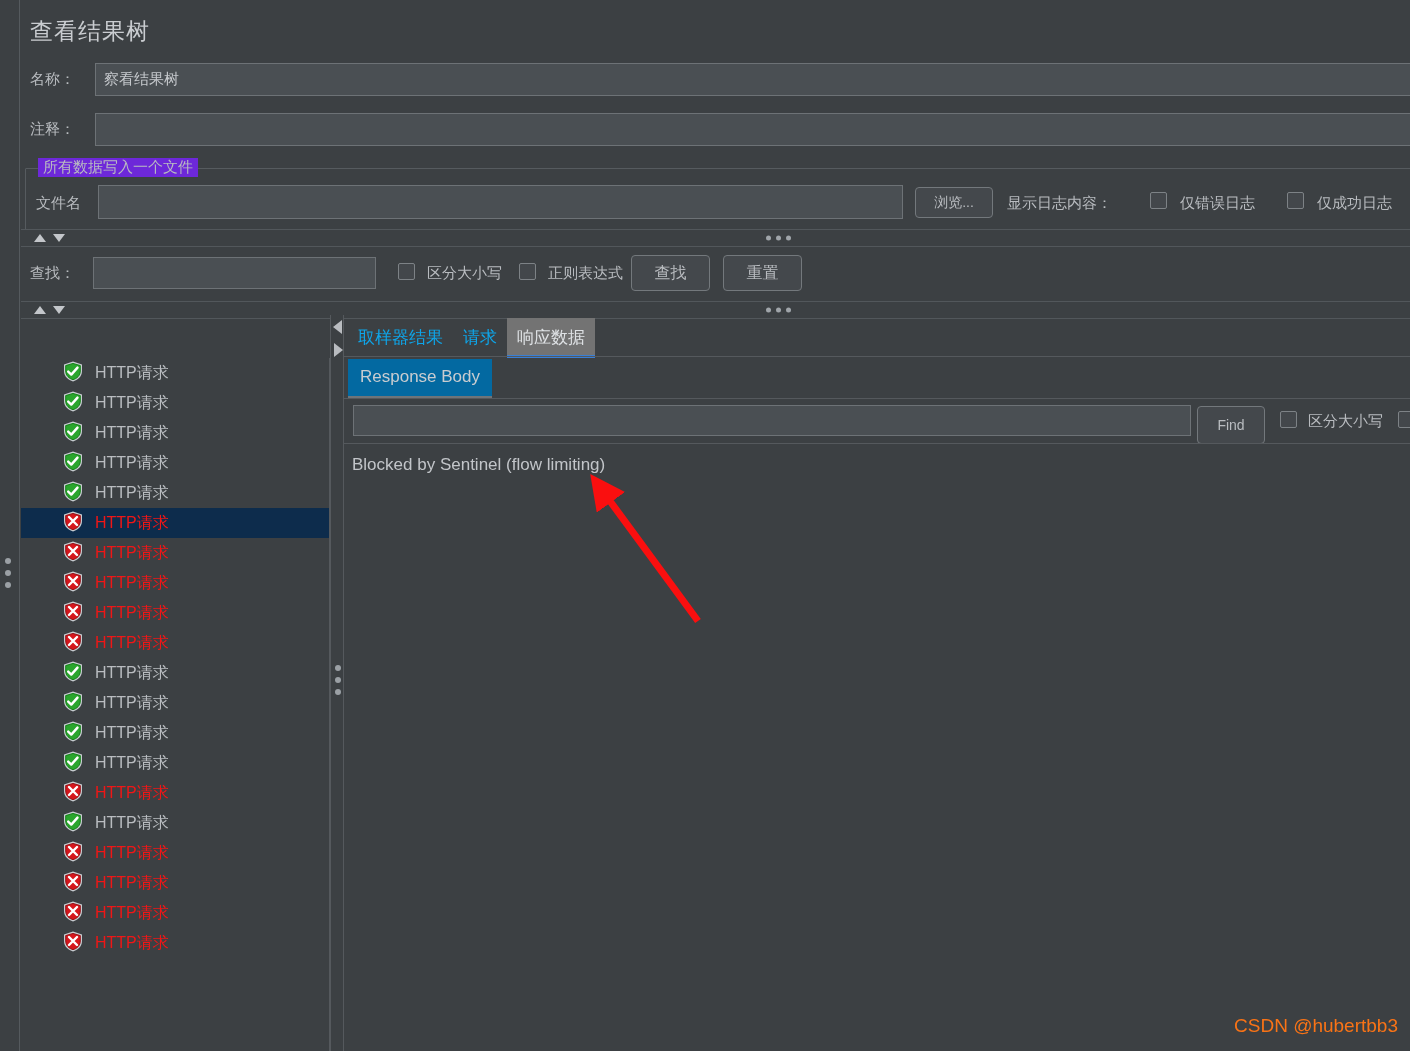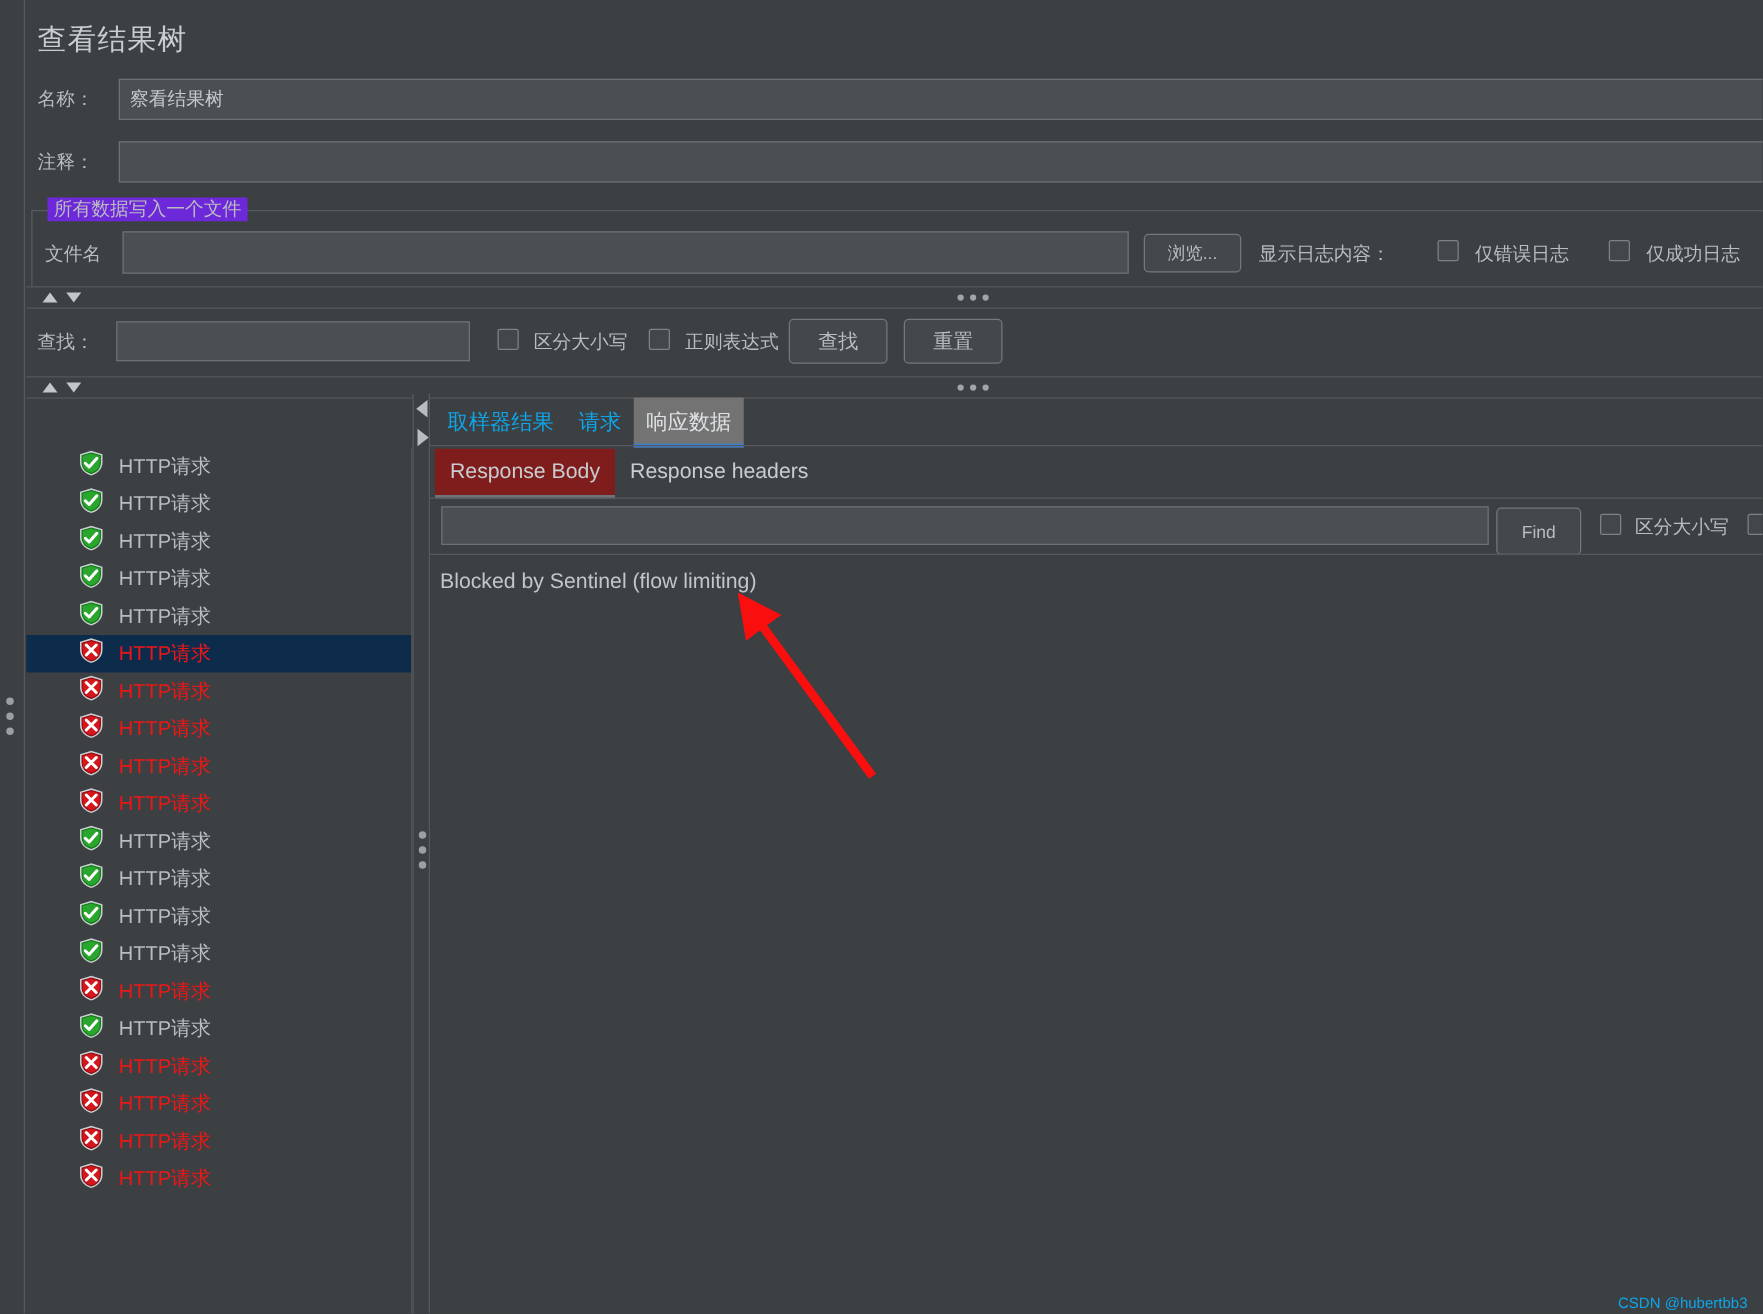--- a/index.html
+++ b/index.html
@@ -78,27 +78,27 @@
   .arr-r { width:0;height:0;border-top:7px solid transparent;border-bottom:7px solid transparent;border-left:9px solid #b9bcc0; margin-left:3px; margin-top:9px;}
 
   
   .tabs-main { position:absolute; display:flex; align-items:flex-end; }
   .tab-m { font-size:17px; color:#0ea5e9; padding:8px 10px 9px 10px; cursor:pointer; position:relative; }
   .tab-m.active { background:#737373; color:#dfe2e5; }
   .tab-m.active:after { content:""; position:absolute; left:0; right:0; bottom:0; height:3px; background:#3a7fd5; }
 
   .tabs-sub { position:absolute; display:flex; align-items:flex-end; }
   .tab-s { font-size:17px; color:#c9ccd0; padding:8px 12px 9px 12px; cursor:pointer; position:relative; }
-  .tab-s.active { background:#7f1d1d; }
+  .tab-s.active { background:#0369a1; }
   .tab-s.active:after { content:""; position:absolute; left:0; right:0; bottom:-3px; height:3px; background:#6e7479; }
   .hairline { position:absolute; height:1px; background:#55595d; }
 
   .body-text { position:absolute; font-size:17px; color:#c2c5c9; }
 
-  .watermark { position:absolute; right:12px; bottom:2px; font-size:12px; color:#0ea5e9; }
+  .watermark { position:absolute; right:12px; bottom:14px; font-size:19px; color:#f97316; }
 
   .arrow-svg { position:absolute; left:0; top:0; pointer-events:none; }
 </style>
 </head>
 <body>
 
 <div class="app">
 
   <div class="left-rail"></div>
   <div class="rail-dots">
@@ -340,21 +340,20 @@
 
   <div class="tabs-main" style="left:348px; top:318px;" id="tabs-main">
       <div class="tab-m">取样器结果</div>
       <div class="tab-m">请求</div>
       <div class="tab-m active">响应数据</div>
     </div>
   <div class="hairline" style="left:344px; top:356px; width:1066px;"></div>
 
   <div class="tabs-sub" style="left:348px; top:359px;" id="tabs-sub">
       <div class="tab-s active">Response Body</div>
-      <div class="tab-s">Response headers</div>
     </div>
   <div class="hairline" style="left:344px; top:398px; width:1066px;"></div>
 
   <input class="txtfield" style="left: 353px; top: 405px; width: 838px; height: 31px;" value="">
   <div class="btn" style="left:1197px; top:406px; width:68px; height:38px;">Find</div>
   <div class="chk" style="left:1280px; top:411px;"></div>
   <div class="chk-label" style="left:1308px; top:412px;">区分大小写</div>
   <div class="chk" style="left:1398px; top:411px;"></div>
   <div class="hairline" style="left:344px; top:443px; width:1066px;"></div>
 

